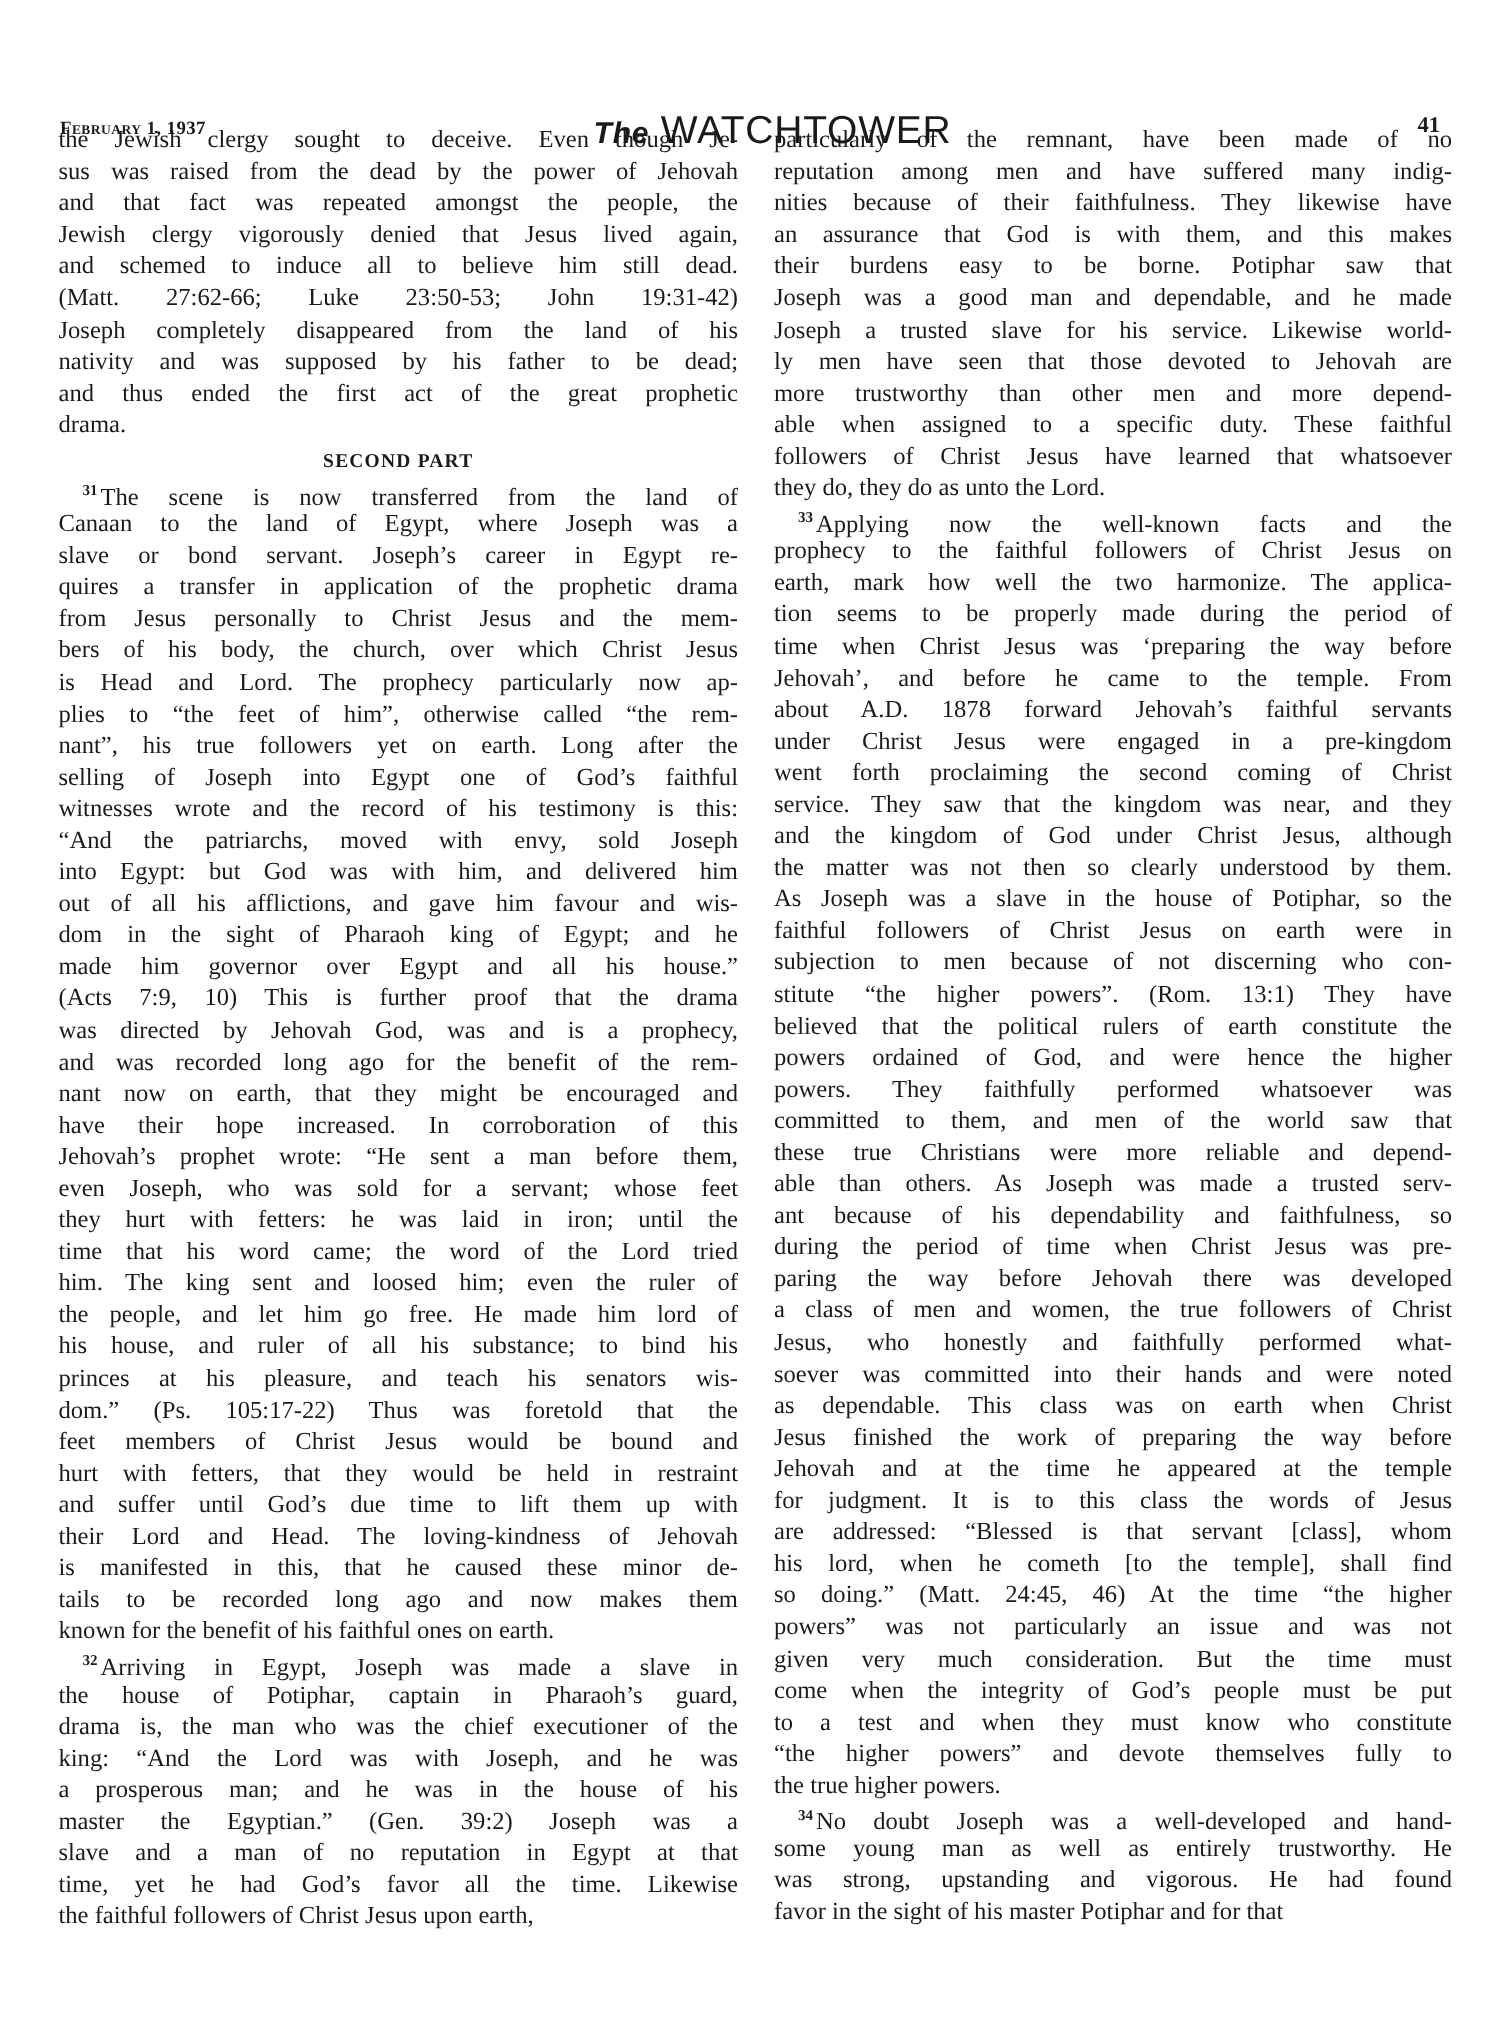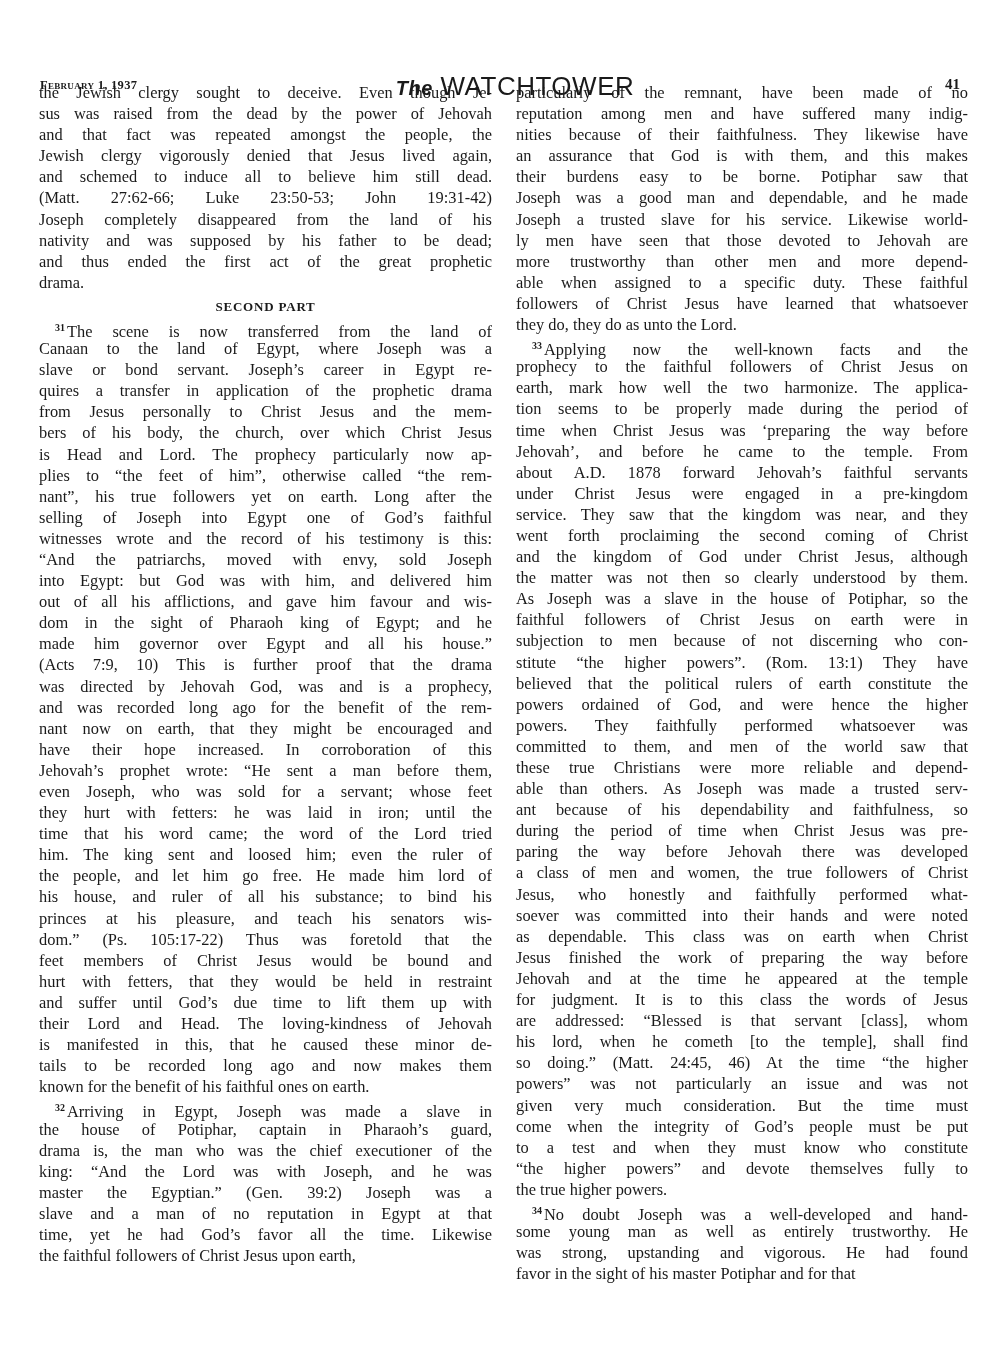--- a/index.html
+++ b/index.html
@@ -106,20 +106,21 @@
       <span class="line"><span>their Lord and Head. The loving-kindness of Jehovah</span></span>
       <span class="line"><span>is manifested in this, that he caused these minor de-</span></span>
       <span class="line"><span>tails to be recorded long ago and now makes them</span></span>
       <span class="line last"><span>known for the benefit of his faithful ones on earth.</span></span>
     </div>
   <div id="p32">
       <span class="line indent"><span class="pnum">32</span><span>Arriving in Egypt, Joseph was made a slave in</span></span>
       <span class="line"><span>the house of Potiphar, captain in Pharaoh’s guard,</span></span>
       <span class="line"><span>drama is, the man who was the chief executioner of the</span></span>
       <span class="line"><span>king: “And the Lord was with Joseph, and he was</span></span>
+      <span class="line"><span>a prosperous man; and he was in the house of his</span></span>
       <span class="line"><span>master the Egyptian.” (Gen. 39:2) Joseph was a</span></span>
       <span class="line"><span>slave and a man of no reputation in Egypt at that</span></span>
       <span class="line"><span>time, yet he had God’s favor all the time. Likewise</span></span>
       <span class="line last"><span>the faithful followers of Christ Jesus upon earth,</span></span>
     </div>
 </div>
 
 <div class="col right">
   <div id="p32c">
       <span class="line"><span>particularly of the remnant, have been made of no</span></span>
@@ -137,22 +138,22 @@
     </div>
   <div id="p33">
       <span class="line indent"><span class="pnum">33</span><span>Applying now the well-known facts and the</span></span>
       <span class="line"><span>prophecy to the faithful followers of Christ Jesus on</span></span>
       <span class="line"><span>earth, mark how well the two harmonize. The applica-</span></span>
       <span class="line"><span>tion seems to be properly made during the period of</span></span>
       <span class="line"><span>time when Christ Jesus was ‘preparing the way before</span></span>
       <span class="line"><span>Jehovah’, and before he came to the temple. From</span></span>
       <span class="line"><span>about A.D. 1878 forward Jehovah’s faithful servants</span></span>
       <span class="line"><span>under Christ Jesus were engaged in a pre-kingdom</span></span>
+      <span class="line"><span>went forth proclaiming the second coming of Christ</span></span>
       <span class="line"><span>service. They saw that the kingdom was near, and they</span></span>
-      <span class="line"><span>went forth proclaiming the second coming of Christ</span></span>
       <span class="line"><span>and the kingdom of God under Christ Jesus, although</span></span>
       <span class="line"><span>the matter was not then so clearly understood by them.</span></span>
       <span class="line"><span>As Joseph was a slave in the house of Potiphar, so the</span></span>
       <span class="line"><span>faithful followers of Christ Jesus on earth were in</span></span>
       <span class="line"><span>subjection to men because of not discerning who con-</span></span>
       <span class="line"><span>stitute “the higher powers”. (Rom. 13:1) They have</span></span>
       <span class="line"><span>believed that the political rulers of earth constitute the</span></span>
       <span class="line"><span>powers ordained of God, and were hence the higher</span></span>
       <span class="line"><span>powers. They faithfully performed whatsoever was</span></span>
       <span class="line"><span>committed to them, and men of the world saw that</span></span>

